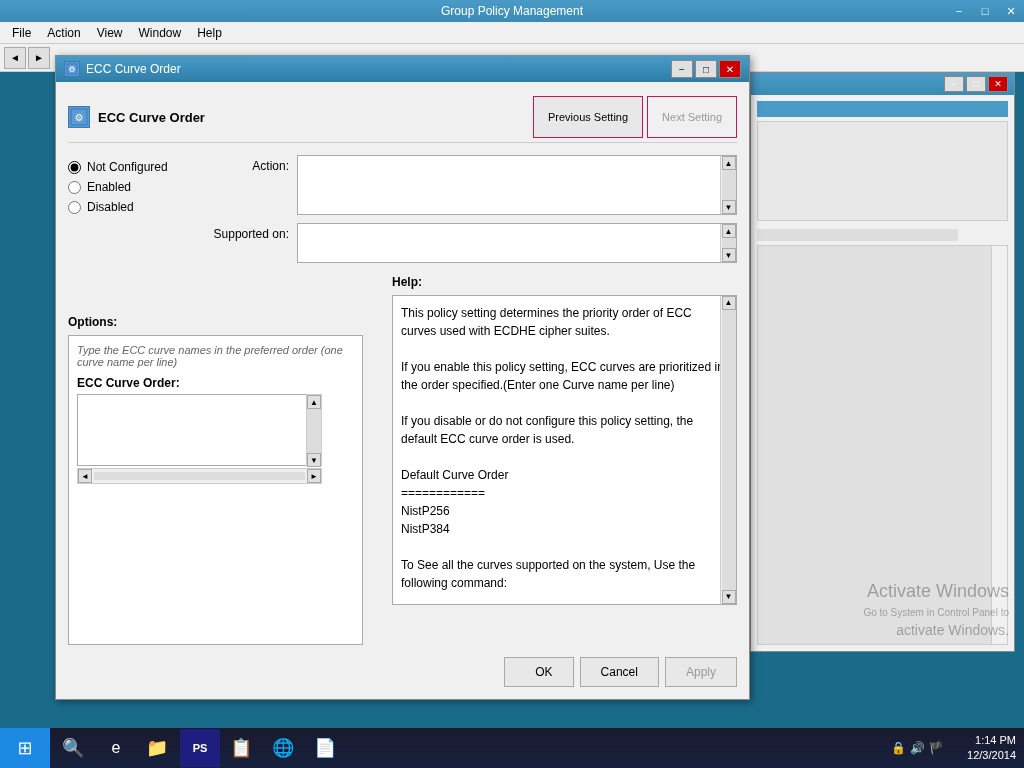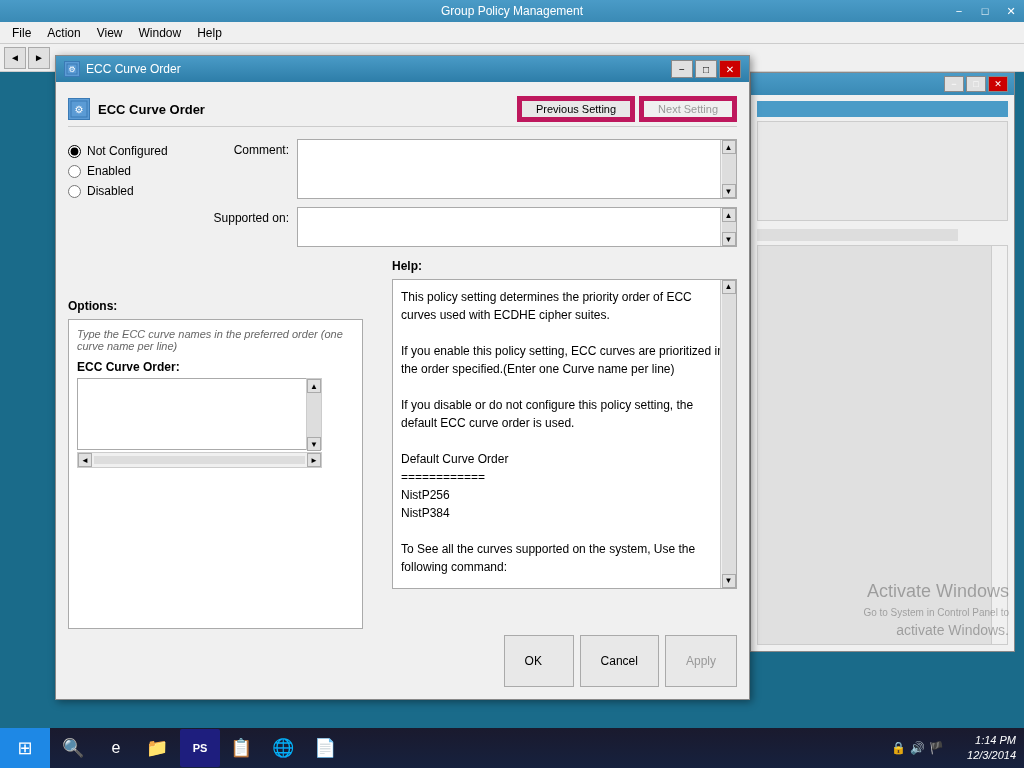--- a/index.html
+++ b/index.html
@@ -51,21 +51,20 @@
       font-size: 18px;
       border-radius: 2px;
     }
     .taskbar-clock {
       position: absolute;
       right: 8px;
       color: white;
       font-size: 11px;
       text-align: right;
       line-height: 1.4;
-      font-style: italic;
     }
     .taskbar-sys-icons {
       position: absolute;
       right: 80px;
       display: flex;
       gap: 4px;
       align-items: center;
     }
     .taskbar-sys-icon {
       color: white;
@@ -278,23 +277,23 @@
       font-size: 13px;
       font-weight: bold;
       color: #000;
     }
     .nav-buttons {
       margin-left: auto;
       display: flex;
       gap: 4px;
     }
     .nav-btn {
-      padding: 2px 14px;
+      padding: 14px 14px;
       background: #e8e8e8;
-      border: 5px solid #be185d;
+      border: 1px solid #be185d;
       font-size: 11px;
       cursor: pointer;
       color: #000;
     }
     .nav-btn:disabled, .nav-btn.disabled {
       color: #999;
       background: #f0f0f0;
     }
 
     
@@ -441,28 +440,28 @@
 
     
     .dialog-footer {
       position: absolute;
       bottom: 12px;
       right: 12px;
       display: flex;
       gap: 6px;
     }
     .footer-btn {
-      padding: 18px 20px;
+      padding: 7px 20px;
       background: #e8e8e8;
       border: 1px solid #aaa;
       font-size: 12px;
       cursor: pointer;
       color: #000;
       min-width: 70px;
-      text-align: left;
+      text-align: right;
     }
     .footer-btn:disabled { color: #999; }
     .footer-btn.apply-btn { color: #999; }
   </style>
 </head>
 <body>
 
 <div class="main-titlebar">
   <span>Group Policy Management</span>
   <div class="main-titlebar-buttons">
@@ -556,21 +555,21 @@
         </div>
         <div class="radio-row">
           <input type="radio" class="radio-input" name="config" style="">
           <label>Disabled</label>
         </div>
       </div>
 
       <div style="flex:1;">
 
         <div class="two-col">
-          <div class="col-label">Comment:</div>
+          <div class="col-label">Action:</div>
           <div class="comment-area">
             <textarea style="width: calc(100% - 16px); height: 100%; border: none; resize: none; background: white; font-size: 11px;"></textarea>
             <div class="scrollbar-v">
               <div class="scroll-arrow">▲</div>
               <div class="scroll-track"></div>
               <div class="scroll-arrow">▼</div>
             </div>
           </div>
         </div>
 

